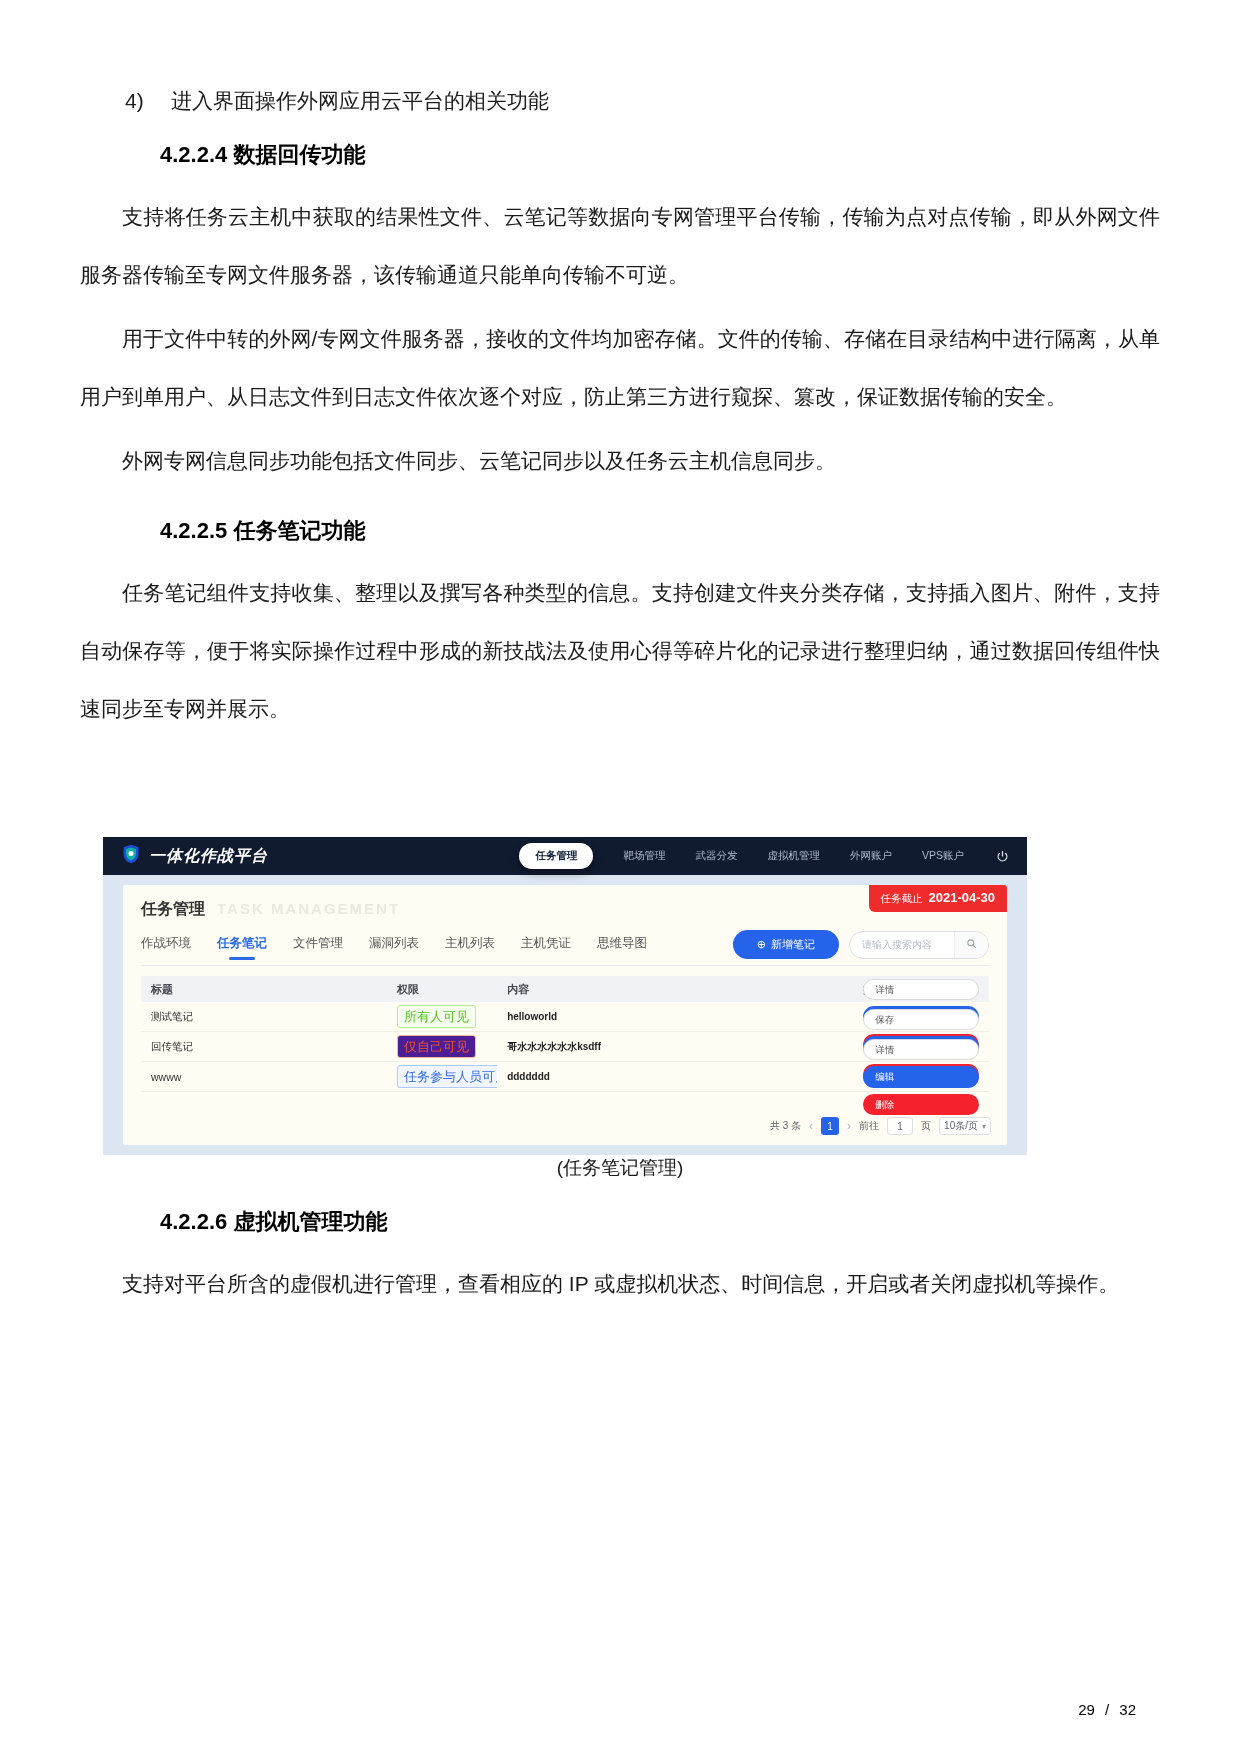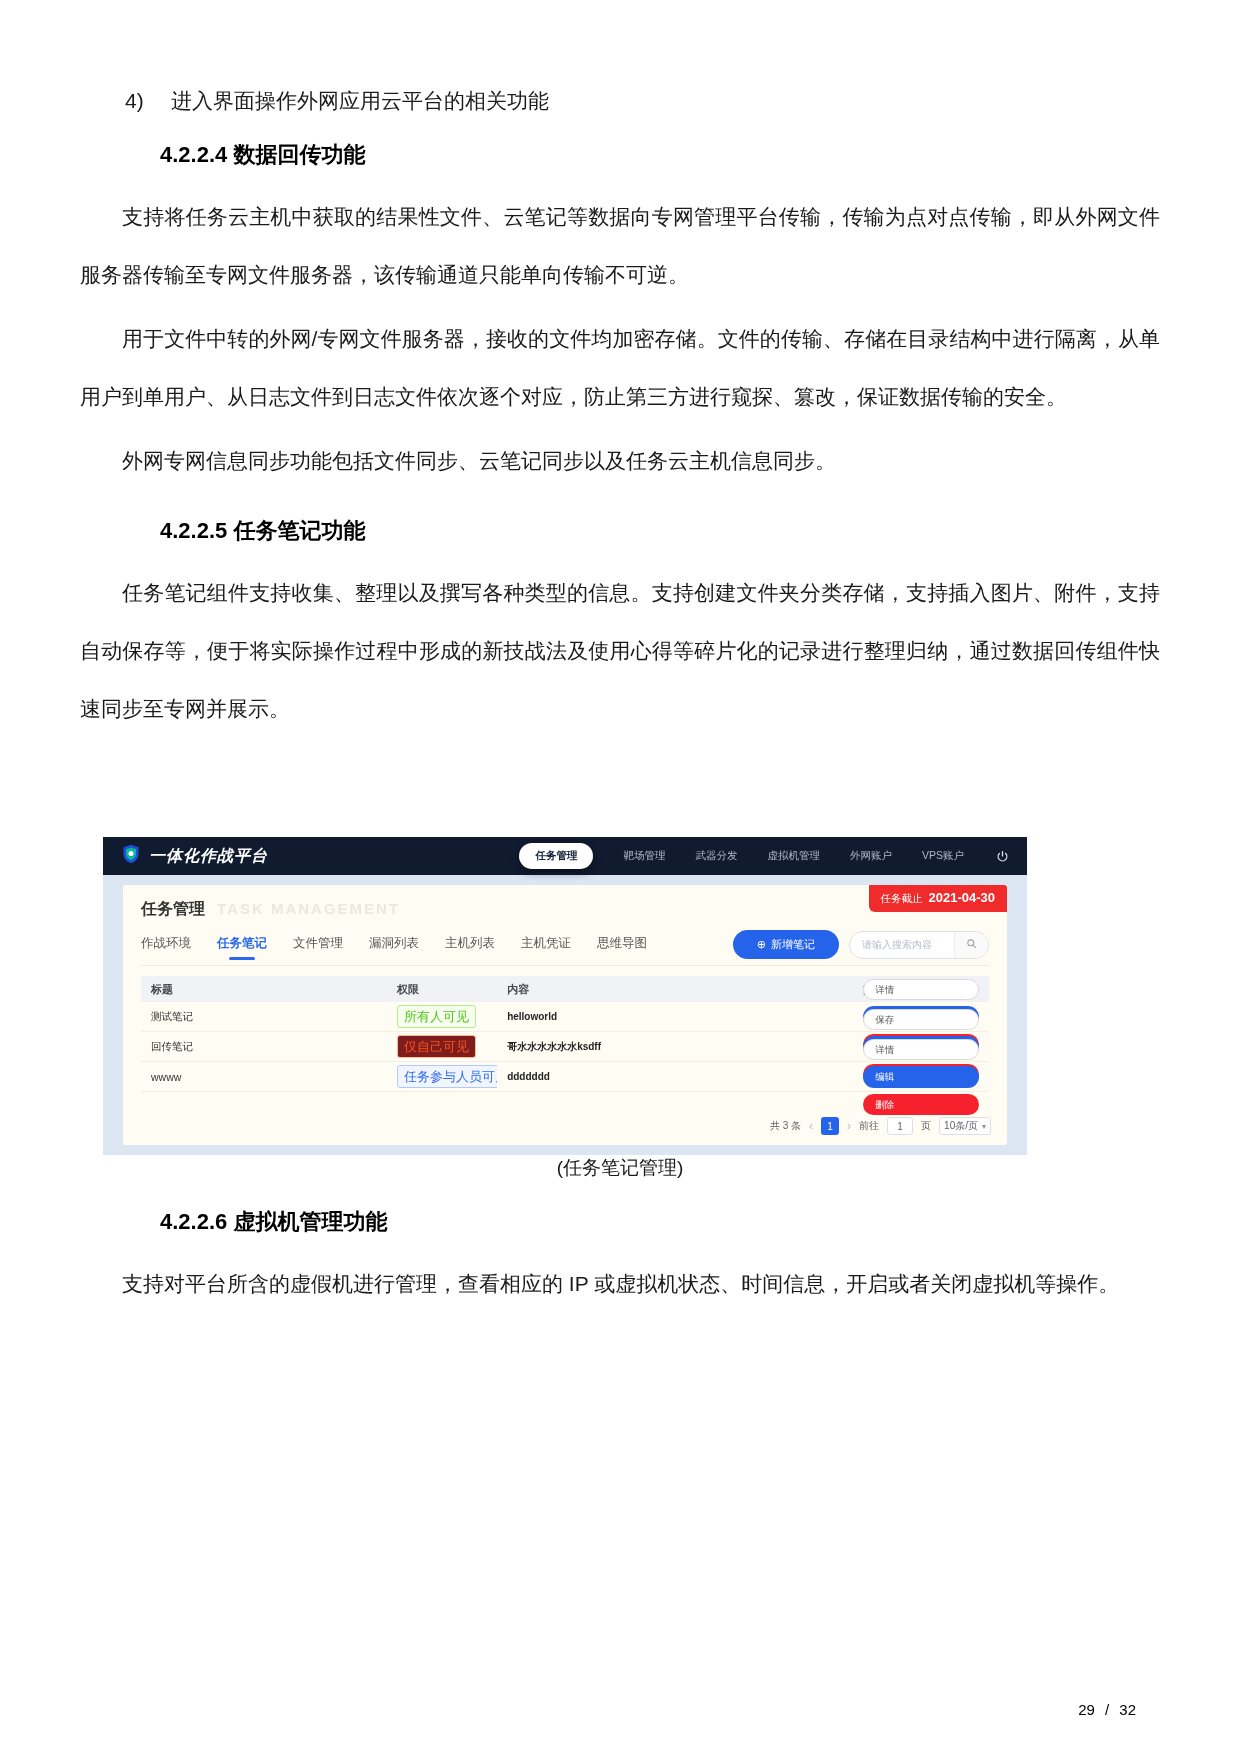--- a/index.html
+++ b/index.html
@@ -52,21 +52,21 @@
   .tbl { margin:10px 18px 0; }
   .tr { display:grid; grid-template-columns:29% 13% 42% 16%; align-items:center; }
   .tbl-head { background:#f1f2f5; height:26px; }
   .tbl-head .td { font-size:11px; color:#45494f; font-weight:bold; }
   .td { padding:0 10px; white-space:nowrap; overflow:hidden; }
   .row { height:30px; border-bottom:1px solid #f2f0e6; }
   .cell-title { font-size:10.5px; color:#333; }
   .cell-content { font-size:10px; font-weight:bold; color:#222; }
   .tag { display:inline-block; font-size:13px; line-height:1; padding:4px 6px; border-radius:3px; border:1px solid; }
   .tag.green { color:#52c41a; border-color:#b7eb8f; background:#f6ffed; }
-  .tag.orange { color:#fa541c; border-color:#ffbb96; background:#7f1d1d; }
+  .tag.orange { color:#fa541c; border-color:#ffbb96; background:#4c1d95; }
   .tag.blue { color:#2f6be4; border-color:#adc9ff; background:#f0f5ff; }
   .acts { display:flex; gap:6px;flex-direction:column; }
   .abtn { font-size:9.5px; line-height:1; padding:5px 11px; border-radius:999px; cursor:pointer; border:1px solid transparent; white-space:nowrap; }
   .abtn.outline { background:#fff; border-color:#d9d9d9; color:#555; }
   .abtn.blue { background:#2563eb; color:#fff; }
   .abtn.red { background:#f5222d; color:#fff; }
 
   .pager { position:absolute; right:16px; bottom:10px; display:flex; align-items:center; gap:8px; font-size:10px; color:#606266; }
   .pg-arrow { color:#b4bccc; font-size:12px; cursor:pointer; background:none; border:none; }
   .pg-cur { width:18px; height:18px; background:#2563eb; color:#fff; border-radius:3px; display:flex; align-items:center; justify-content:center; font-size:10px; cursor:pointer; }

